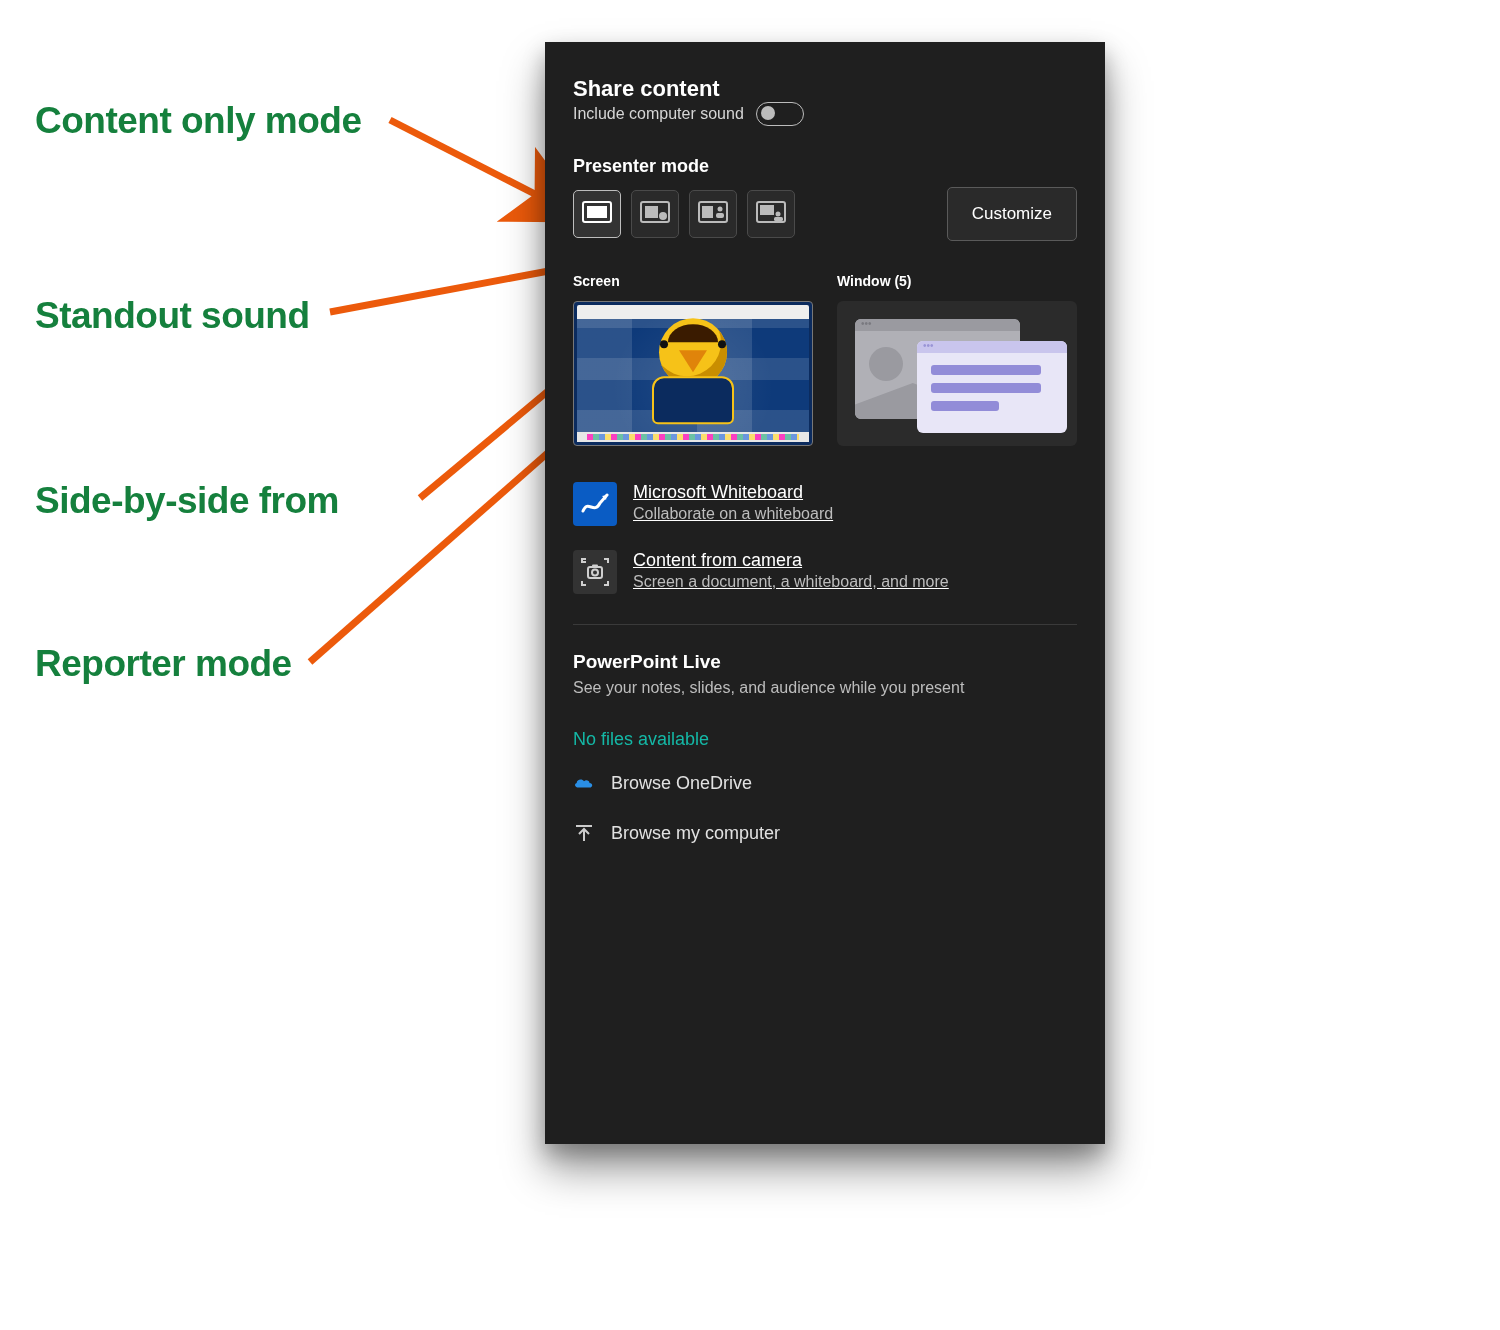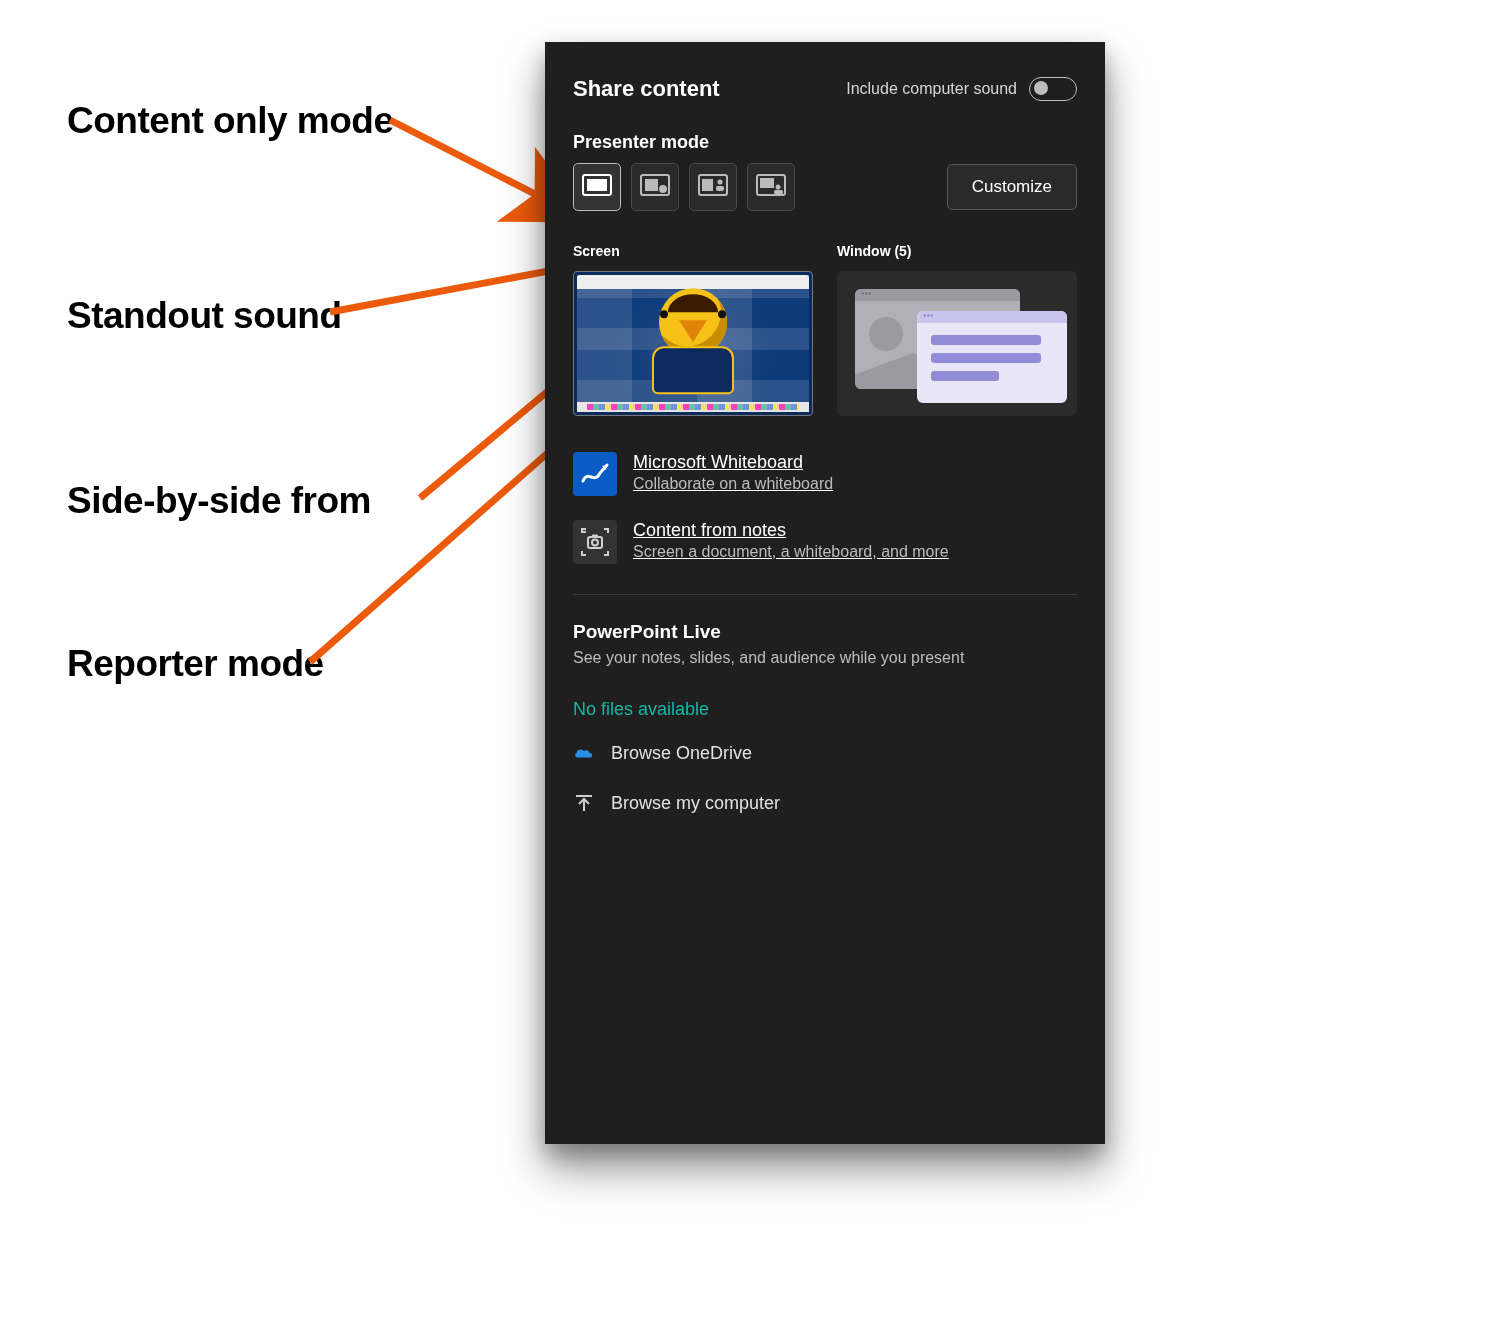--- a/index.html
+++ b/index.html
@@ -11,22 +11,21 @@
     position: relative;
   }
 
   
   .annotation {
     position: absolute;
     font-family: "Arial Narrow", "Helvetica Condensed", Arial, sans-serif;
     font-weight: 700;
     font-size: 37px;
     letter-spacing: -0.5px;
-    color: #000000;
-    margin-left: 32px;
+    color: #15803d;
   }
   .ann1 { top: 100px; left: 35px; }
   .ann2 { top: 295px; left: 35px; }
   .ann3 { top: 480px; left: 35px; }
   .ann4 { top: 643px; left: 35px; }
 
   
   .arrows {
     position: absolute;
     top: 0; left: 0;
@@ -44,20 +43,21 @@
     background: #1f1f1f;
     color: #fff;
     box-shadow: 0 25px 40px rgba(0,0,0,0.4), 0 10px 20px rgba(0,0,0,0.25);
     padding: 0;
   }
 
   .panel-header {
     display: flex;
     justify-content: space-between;
     padding: 34px 28px 0 28px;
+    flex-direction: column;
   }
   .panel-title {
     font-size: 22px;
     font-weight: 600;
   }
   .sound-row {
     display: flex;
     align-items: center;
     gap: 12px;
   }
@@ -105,21 +105,21 @@
     align-items: center;
     justify-content: center;
     cursor: pointer;
   }
   .mode-btn.selected {
     border-color: #bdbdbd;
     background: #333;
   }
   .spacer { flex: 1; }
   .customize-btn {
-    height: 46px;
+    height: 54px;
     padding: 0 24px;
     border: 1px solid #5a5a5a;
     background: #2a2a2a;
     color: #fff;
     border-radius: 5px;
     font-size: 17px;
     cursor: pointer;
   }
 
   .share-targets {
@@ -505,21 +505,21 @@
     <div class="option-item">
       <div class="opt-icon camera">
         <svg width="28" height="28" viewBox="0 0 28 28">
             <path d="M4 4 H1 V1 H4 M24 1 H27 V4 M27 24 V27 H24 M4 27 H1 V24" stroke="#d0d0d0" stroke-width="2" fill="none" stroke-linecap="square"></path>
             <rect x="7" y="9" width="14" height="11" rx="2" fill="none" stroke="#d0d0d0" stroke-width="2"></rect>
             <circle cx="14" cy="14.5" r="3" fill="none" stroke="#d0d0d0" stroke-width="2"></circle>
             <rect x="11" y="6.5" width="6" height="3" rx="1" fill="#d0d0d0"></rect>
           </svg>
       </div>
       <div class="opt-text">
-        <div class="title">Content from notes</div>
+        <div class="title">Content from camera</div>
         <div class="sub">Screen a document, a whiteboard, and more</div>
       </div>
     </div>
   </div>
 
   <div class="divider"></div>
 
   <div class="ppt-section">
     <h3>PowerPoint Live</h3>
     <div class="sub">See your notes, slides, and audience while you present</div>

